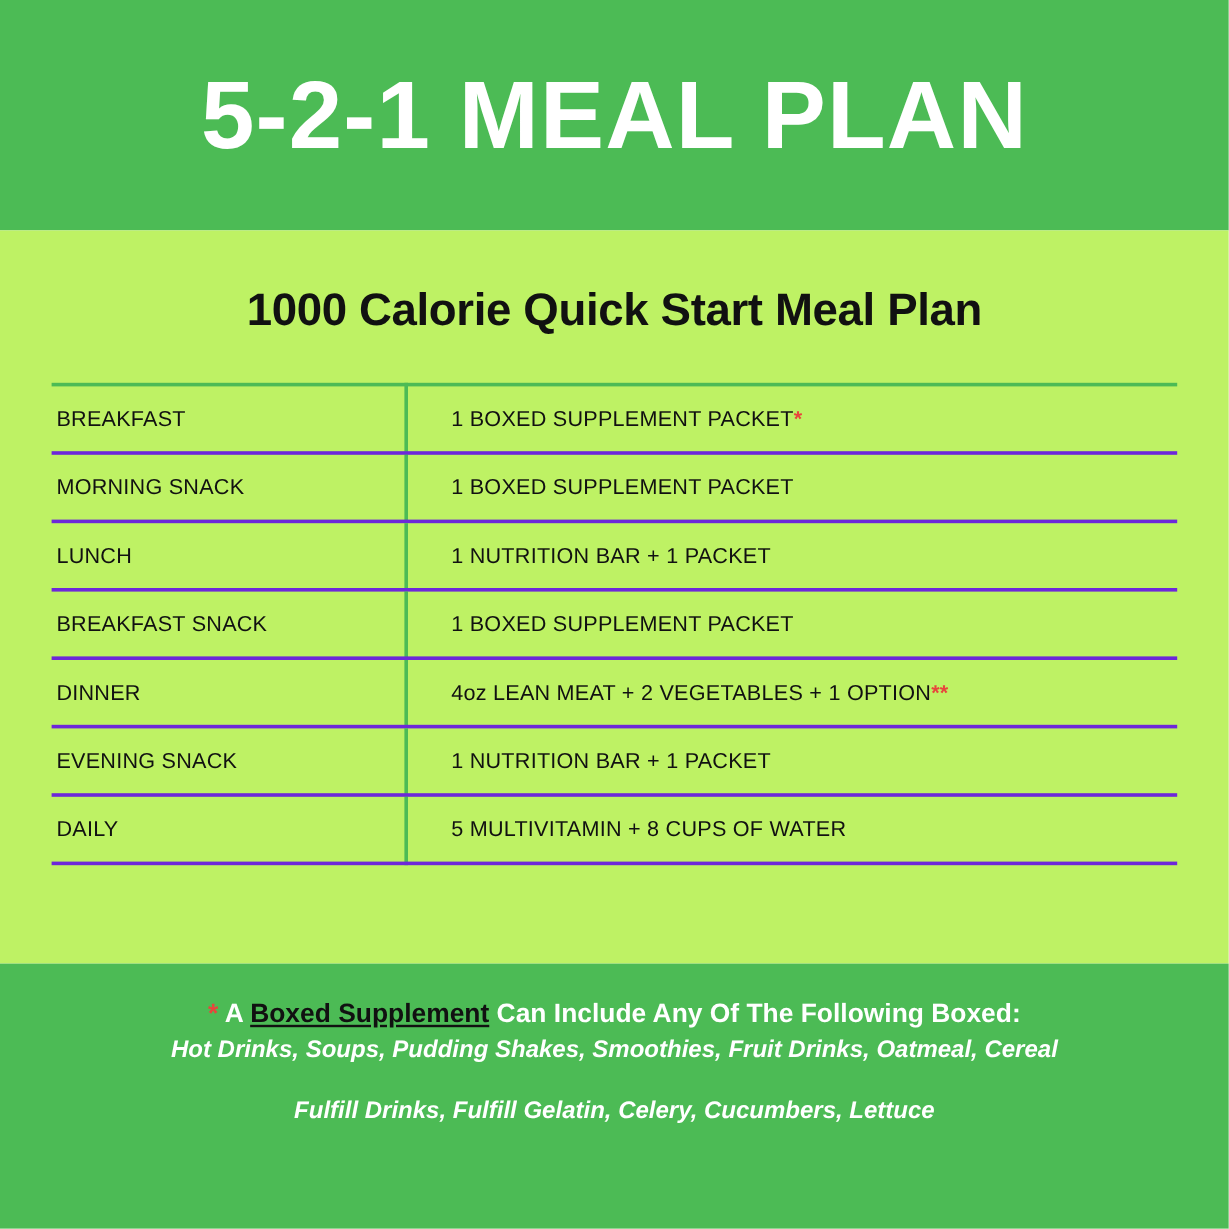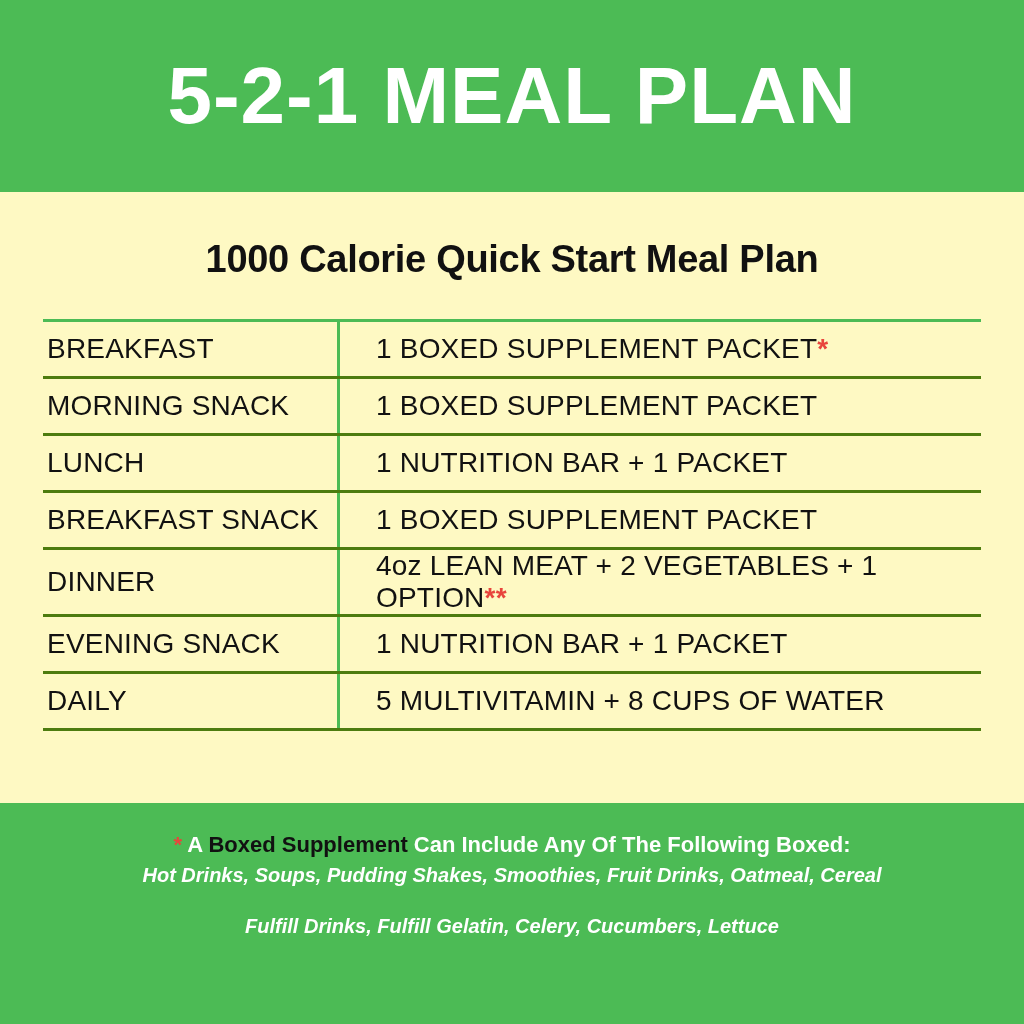--- a/index.html
+++ b/index.html
@@ -36,21 +36,21 @@
     font-weight: bold;
     letter-spacing: 1px;
     line-height: 1;
     text-align: right;
     white-space: nowrap;
   }
 
   
   .middle {
     flex: 1;
-    background: #fef9c3;
+    background: #bef264;
     padding: 0 30px;
     box-sizing: border-box;
   }
   .subtitle {
     text-align: center;
     font-size: 38px;
     font-weight: bold;
     color: #111111;
     margin-top: 46px;
     margin-bottom: 38px;
@@ -61,22 +61,22 @@
   .plan-table {
     width: 938px;
     margin: 0 auto;
     border-collapse: collapse;
   }
   .plan-table tr {
     height: 57px;
   }
   .plan-table td {
     border-top: 3px solid #4CBB55;
-    border-bottom: 3px solid #4d7c0f;
-    font-size: 28px;
+    border-bottom: 3px solid #6d28d9;
+    font-size: 18px;
     color: #111111;
     letter-spacing: 0.2px;
     vertical-align: middle;
     padding: 0;
   }
   .plan-table tr td.col-meal {
     width: 290px;
     border-right: 3px solid #4CBB55;
     padding-left: 4px;
   }
@@ -110,20 +110,21 @@
   .foot-items {
     font-size: 20px;
     font-weight: bold;
     font-style: italic;
     margin-top: 4px;
   }
   .foot-block + .foot-block {
     margin-top: 28px;
   }
   .u {
+    text-decoration: underline;
     color: #111111;
     text-align: center;
   }
   .star {
     color: #E8453C;
     font-weight: bold;
   }
 </style>
 </head>
 <body>

